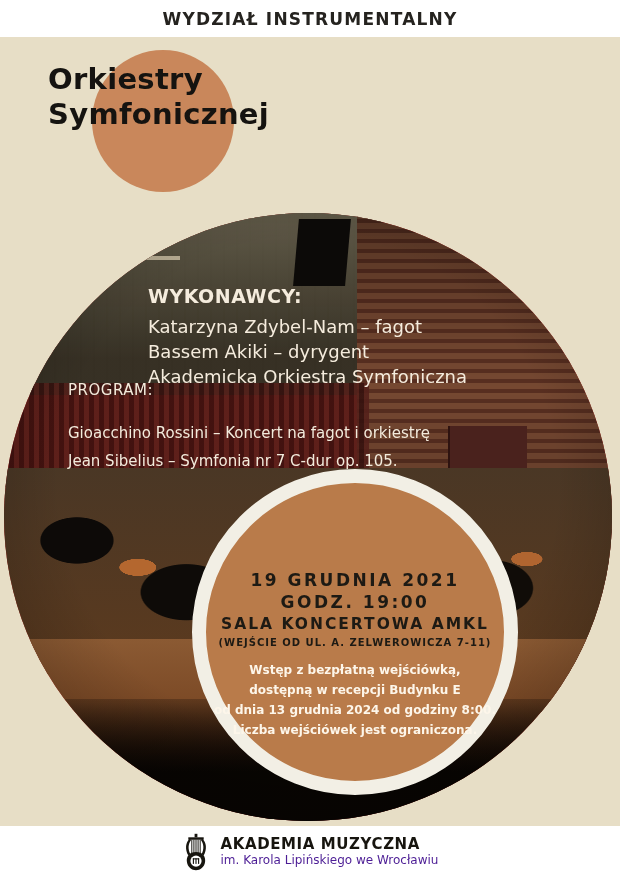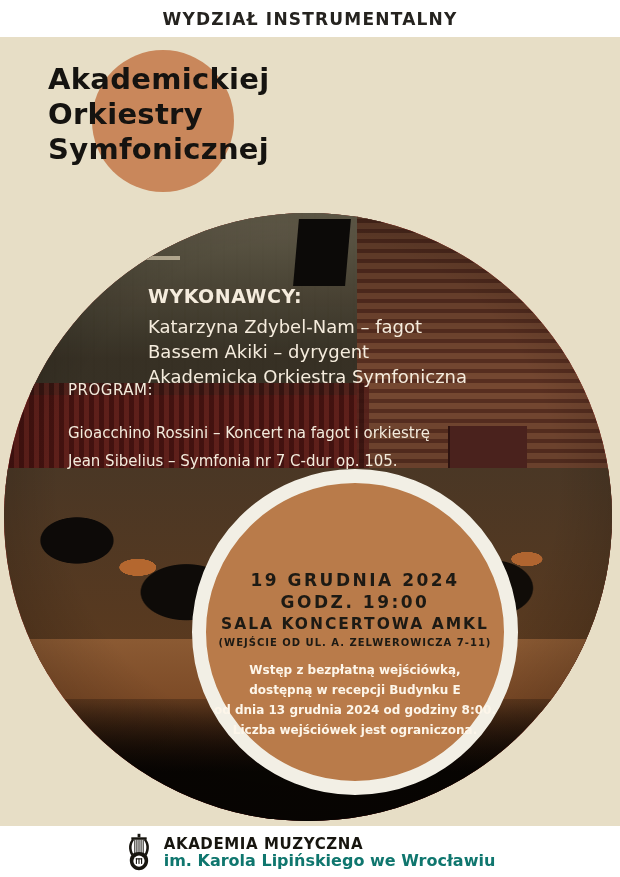--- a/index.html
+++ b/index.html
@@ -71,34 +71,33 @@
   .info-entrance { font-size:10px; font-weight:bold; letter-spacing:1px; color:#1d1a14; line-height:16px; }
   .info-notes { margin-top:9px; color:#fdf6ea; }
   .info-notes .nline { font-size:12px; font-weight:bold; line-height:20px; }
 
   
   .footer-band { position:absolute; left:0; top:826px; width:620px; height:51px; background:#ffffff;
                  display:flex; align-items:center; justify-content:center; gap:11px; }
   .logo-ic { width:28px; height:38px; flex:0 0 auto; }
   .footer-text { text-align:left; color:#17150f; }
   .org { font-size:15px; font-weight:600; letter-spacing:.6px; line-height:18px; }
-  .org-sub { font-size:16px; line-height:15px; color:#0f766e;font-weight:bold; }
+  .org-sub { font-size:12px; line-height:15px; color:#4c1d95; }
 </style>
 </head>
 <body>
 
 <div class="poster">
 
   <div class="top-band">
     <span class="faculty">WYDZIAŁ INSTRUMENTALNY</span>
   </div>
 
   <div class="title-circle"></div>
   <div class="title">
-    <div>Akademickiej</div>
     <div>Orkiestry</div>
     <div>Symfonicznej</div>
   </div>
 
   <div class="photo-circle">
     <div class="ph ph-wall"></div>
     <div class="ph ph-lightbar"></div>
     <div class="ph ph-speaker"></div>
     <div class="ph ph-brick"></div>
     <div class="ph ph-door"></div>
@@ -115,21 +114,21 @@
       <div class="line">Akademicka Orkiestra Symfoniczna</div>
     </div>
 
     <div class="program">
       <div class="head">PROGRAM:</div>
       <div class="line">Gioacchino Rossini – Koncert na fagot i orkiestrę</div>
       <div class="line">Jean Sibelius – Symfonia nr 7 C-dur op. 105.</div>
     </div>
 
     <div class="info-circle">
-      <div class="info-date">19 GRUDNIA 2024</div>
+      <div class="info-date">19 GRUDNIA 2021</div>
       <div class="info-time">GODZ. 19:00</div>
       <div class="info-venue">SALA KONCERTOWA AMKL</div>
       <div class="info-entrance">(WEJŚCIE OD UL. A. ZELWEROWICZA 7-11)</div>
       <div class="info-notes">
         <div class="nline">Wstęp z bezpłatną wejściówką,</div>
         <div class="nline">dostępną w recepcji Budynku E</div>
         <div class="nline">od dnia 13 grudnia 2024 od godziny 8:00.</div>
         <div class="nline">Liczba wejściówek jest ograniczona.</div>
       </div>
     </div>

